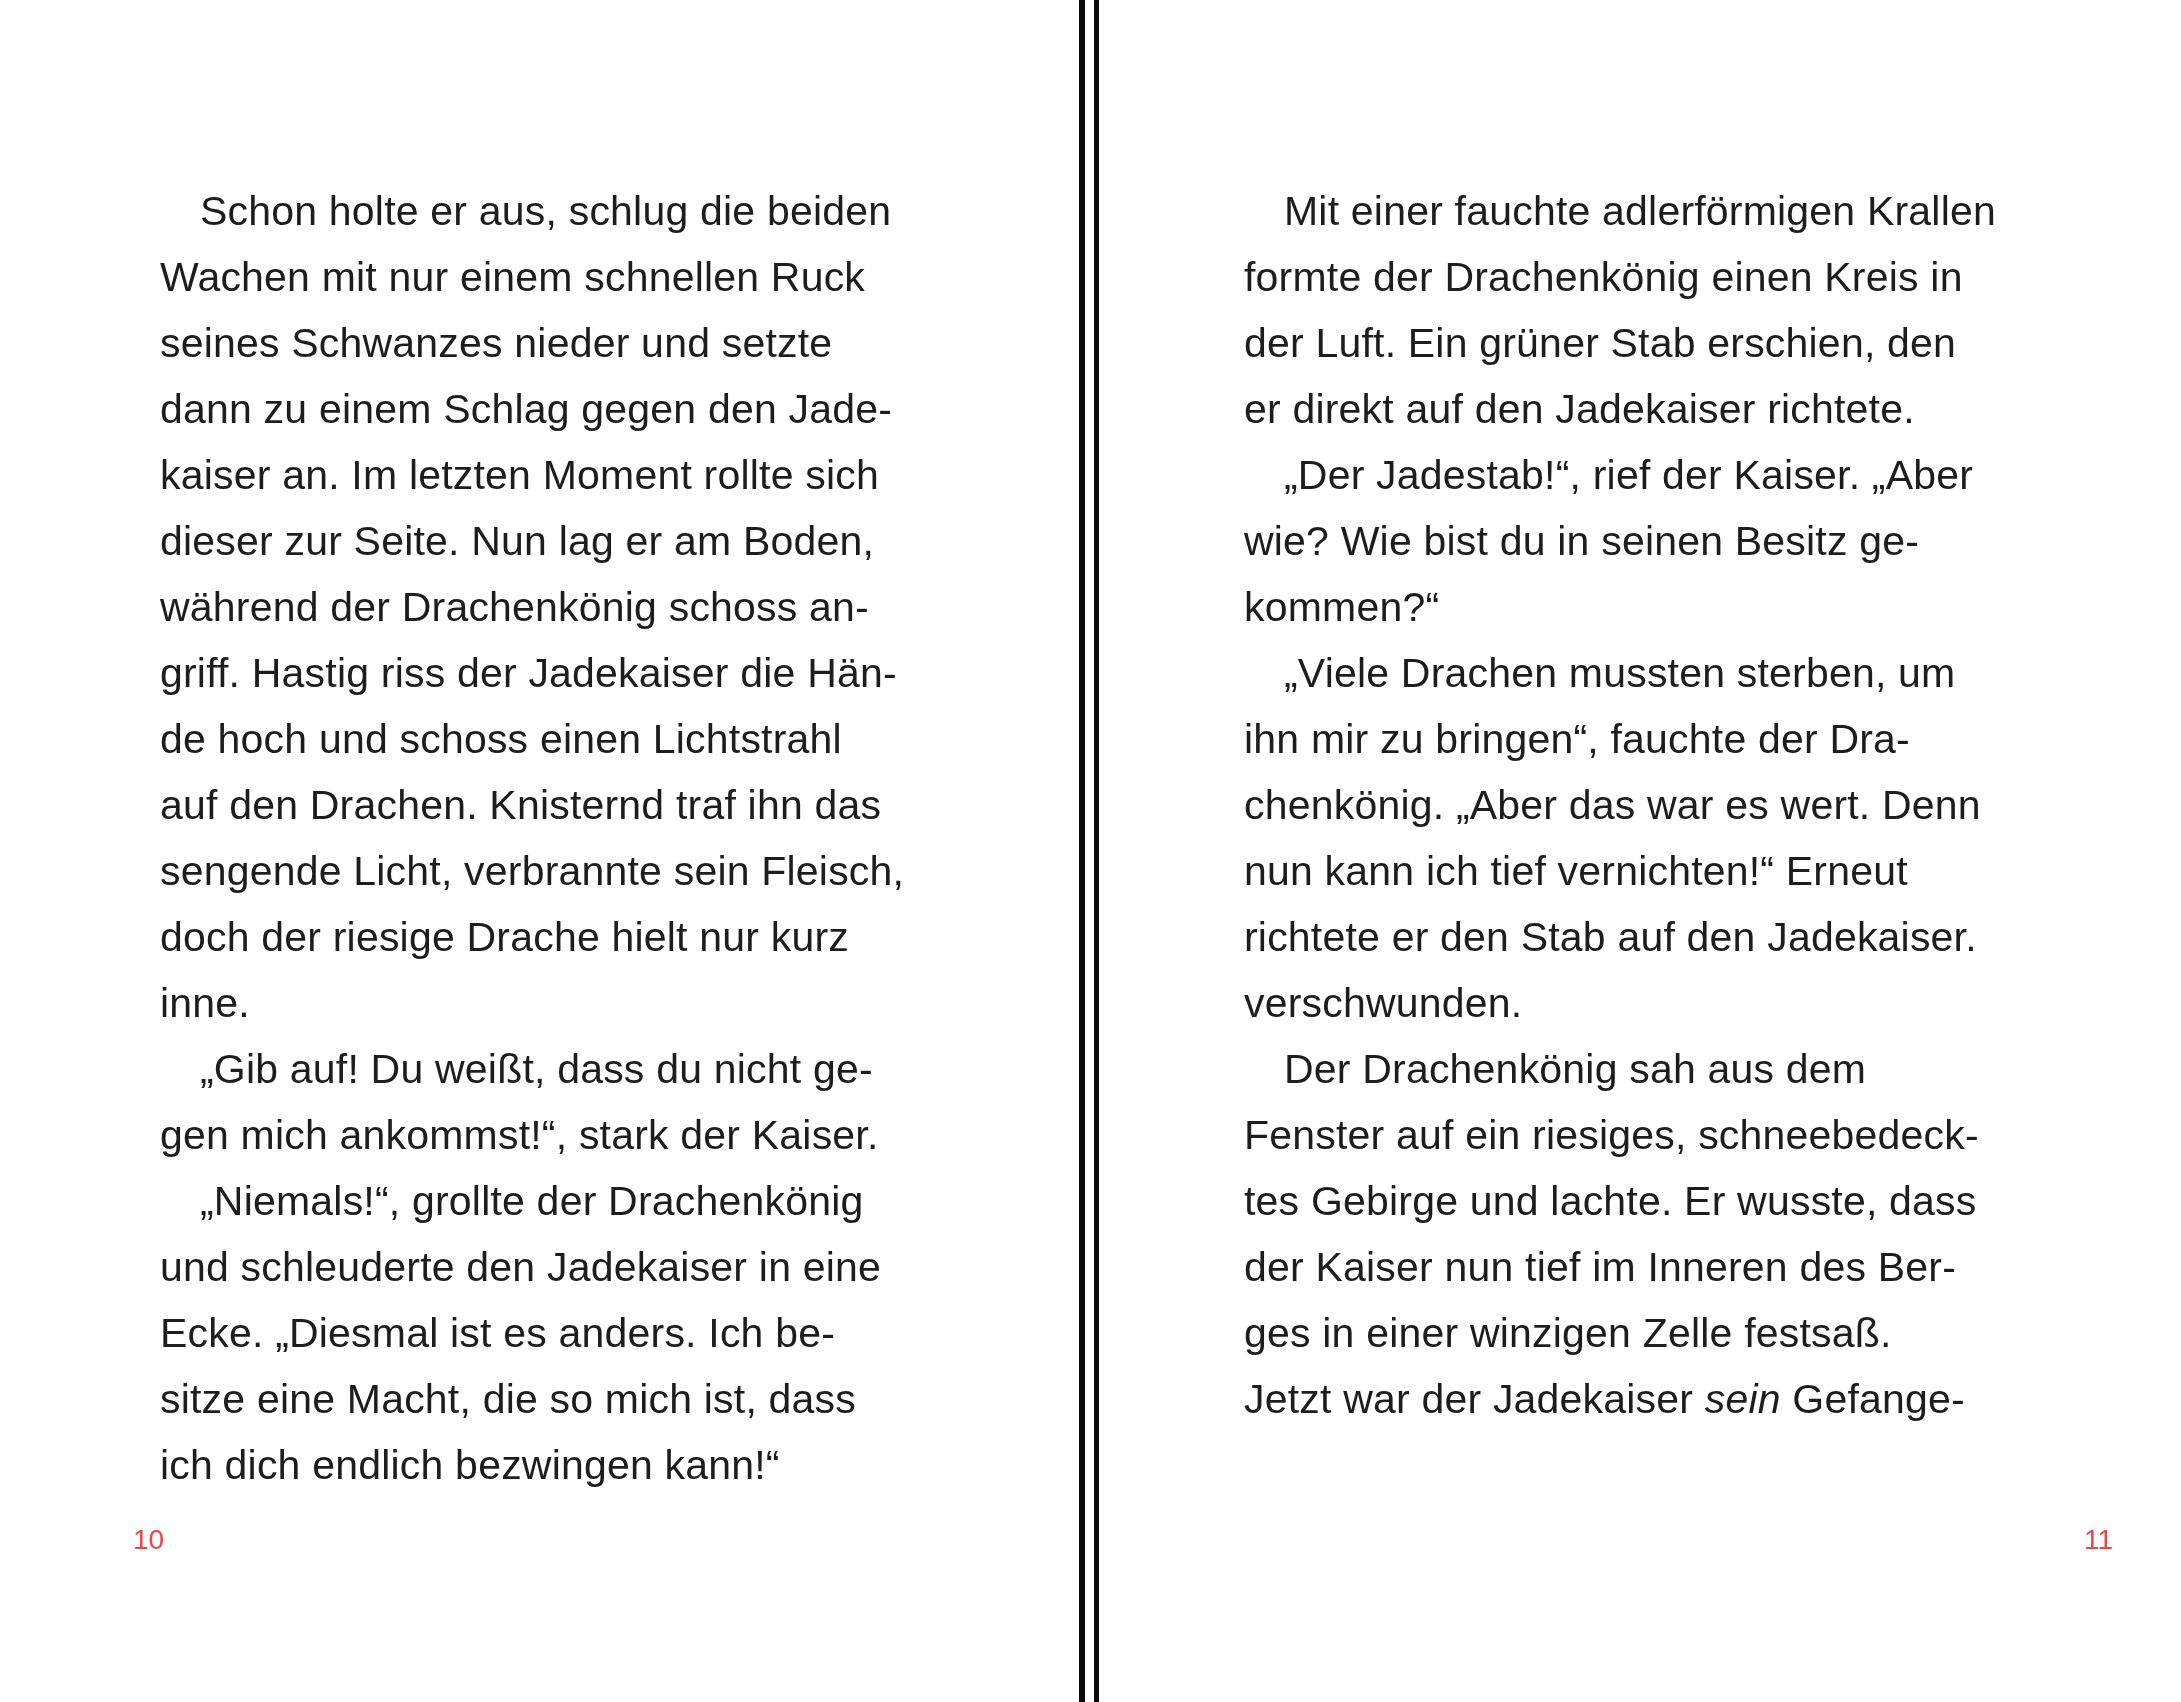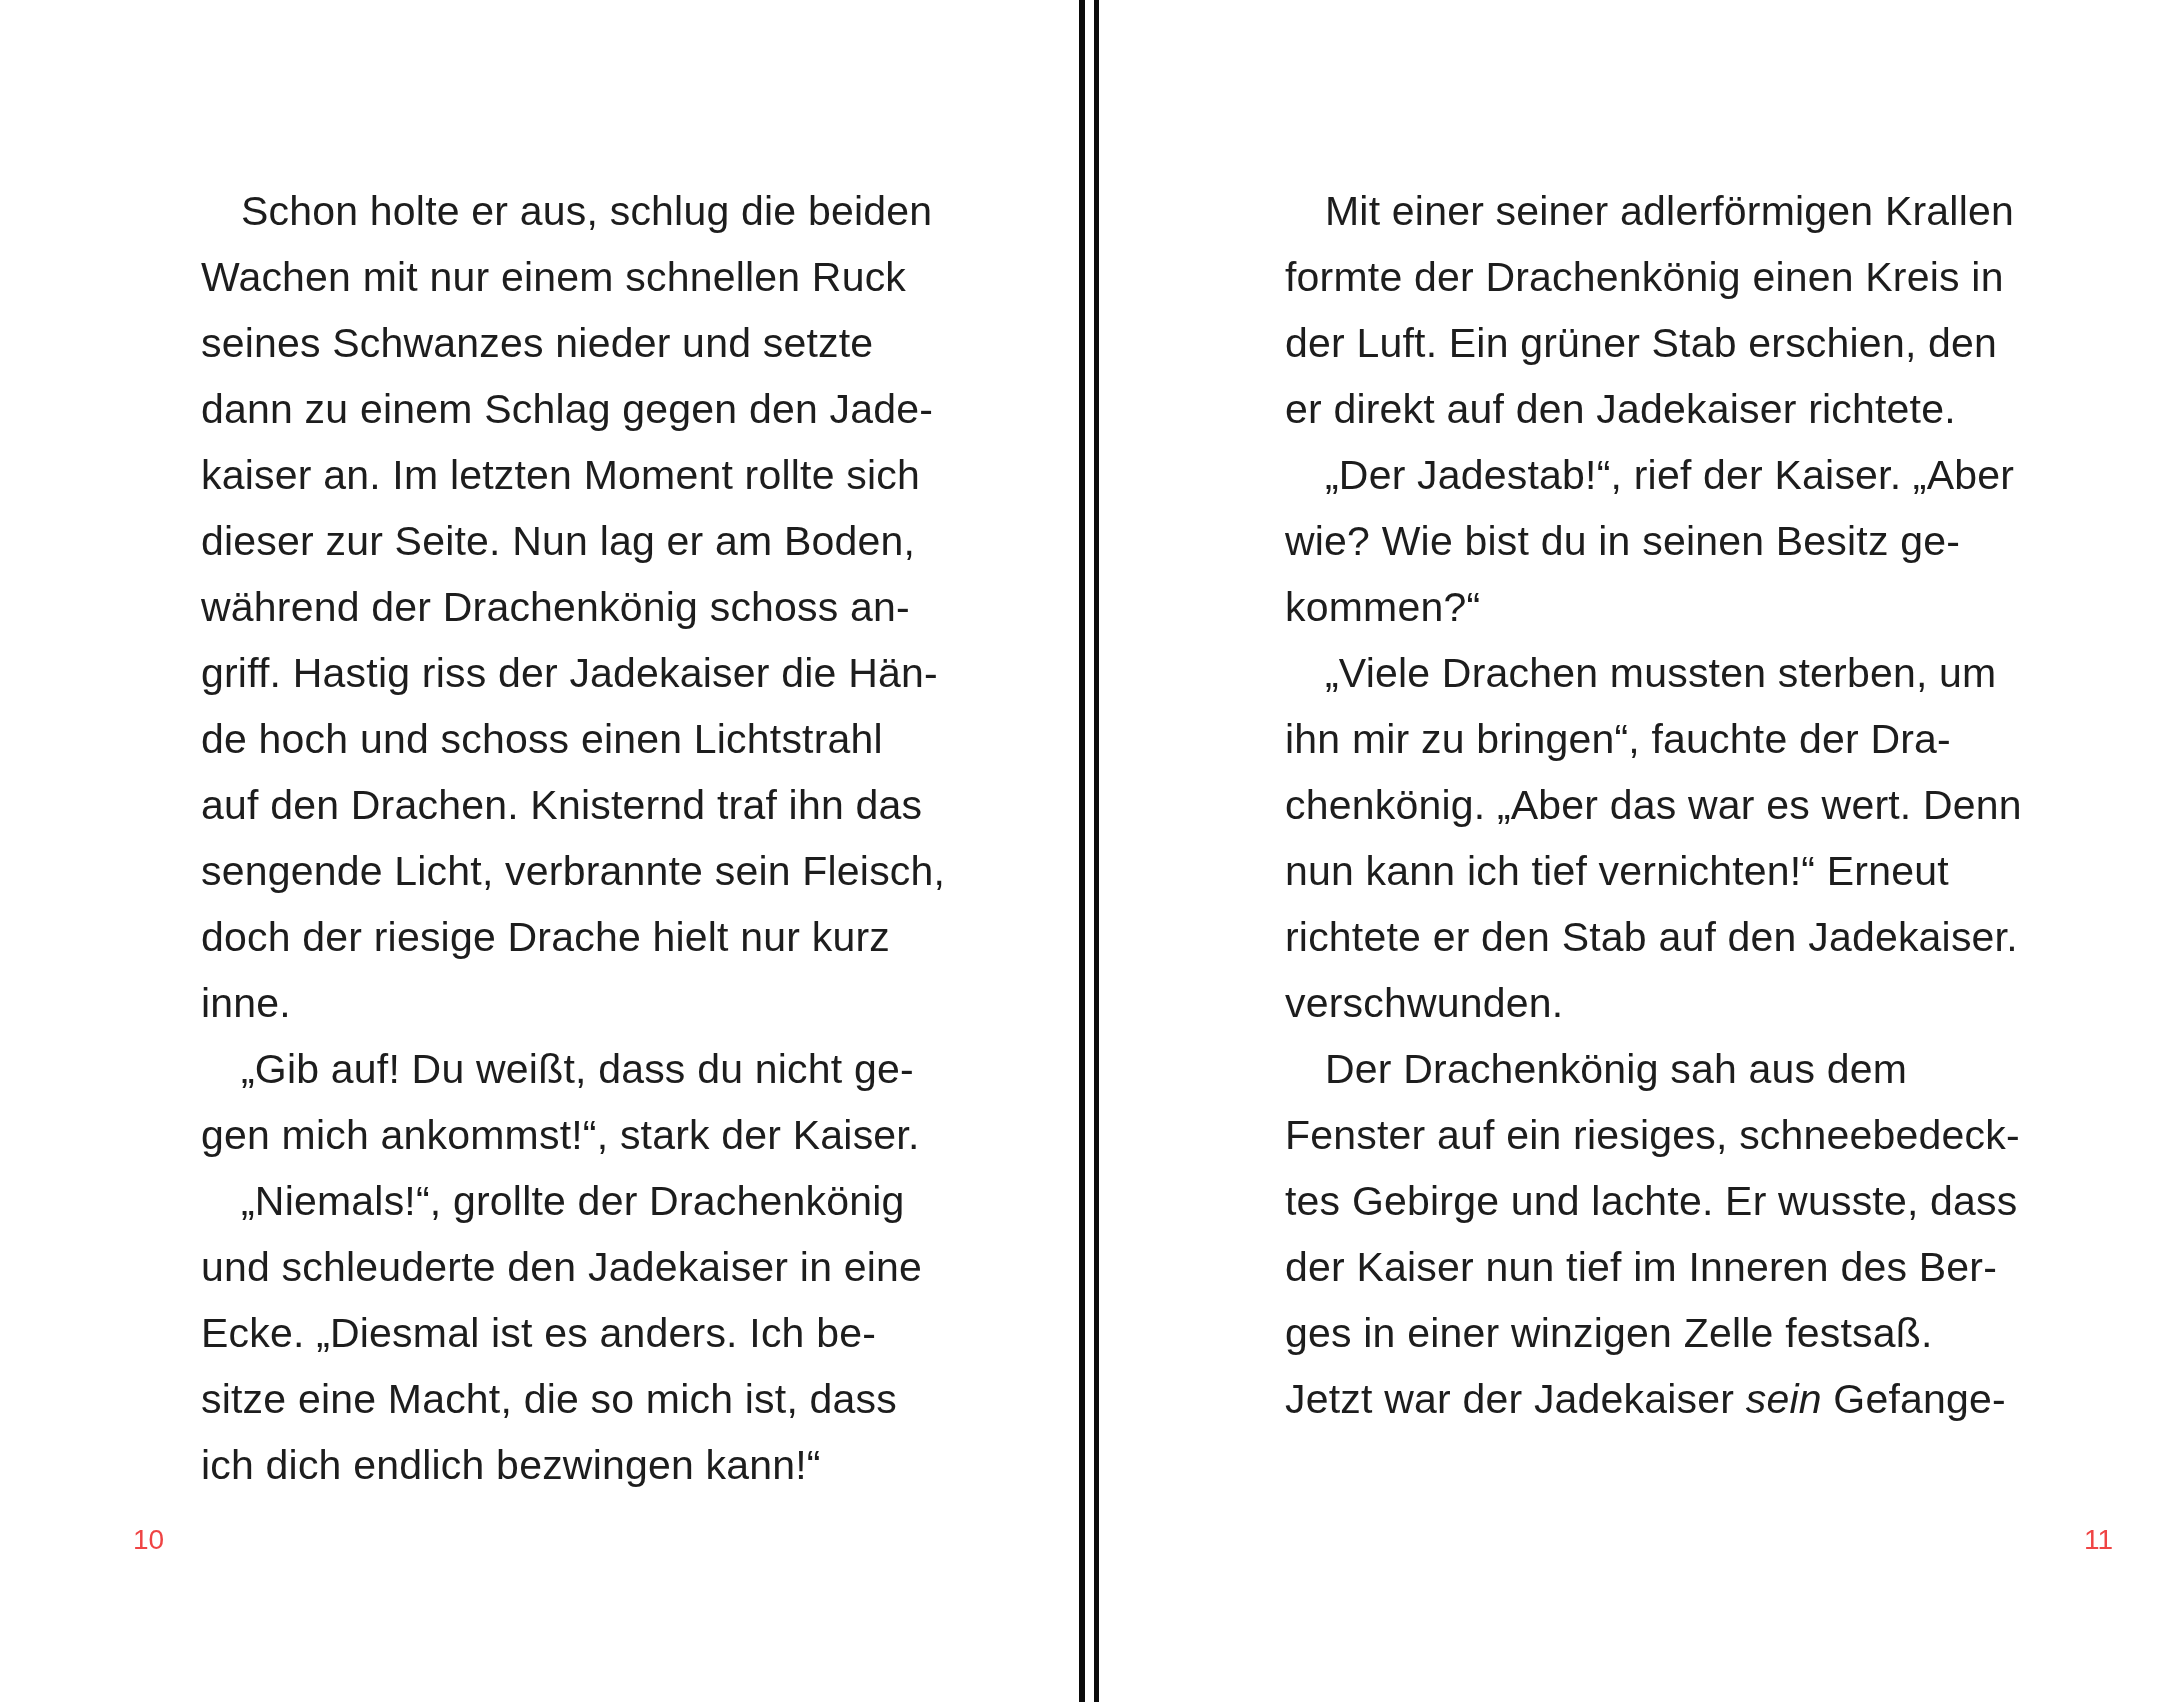--- a/index.html
+++ b/index.html
@@ -46,21 +46,20 @@
     font-size: 41px;
     line-height: 66px;
     letter-spacing: 0.2px;
     color: #1d1d1d;
   }
   .page-left .text-block  { left: 160px; width: 873px; }
   .page-right .text-block { left: 145px; width: 891px; }
 
   .line {
     white-space: pre;
-    margin-left: 41px;
   }
   .line.indent {
     padding-left: 40px;
   }
   .italic {
     font-style: italic;
   }
 
   .page-number {
     position: absolute;
@@ -100,21 +99,21 @@
         <div class="line"><span>ich dich endlich bezwingen kann!“</span></div>
       </div>
     <div class="page-number pn-left">10</div>
   </div>
 
   <div class="gutter-line left"></div>
   <div class="gutter-line right"></div>
 
   <div class="page page-right">
     <div class="text-block" id="right-lines">
-        <div class="line indent"><span>Mit einer seiner adlerförmigen Krallen</span></div>
+        <div class="line indent"><span>Mit einer fauchte adlerförmigen Krallen</span></div>
         <div class="line"><span>formte der Drachenkönig einen Kreis in</span></div>
         <div class="line"><span>der Luft. Ein grüner Stab erschien, den</span></div>
         <div class="line"><span>er direkt auf den Jadekaiser richtete.</span></div>
         <div class="line indent"><span>„Der Jadestab!“, rief der Kaiser. „Aber</span></div>
         <div class="line"><span>wie? Wie bist du in seinen Besitz ge-</span></div>
         <div class="line"><span>kommen?“</span></div>
         <div class="line indent"><span>„Viele Drachen mussten sterben, um</span></div>
         <div class="line"><span>ihn mir zu bringen“, fauchte der Dra-</span></div>
         <div class="line"><span>chenkönig. „Aber das war es wert. Denn</span></div>
         <div class="line"><span>nun kann ich tief vernichten!“ Erneut</span></div>

